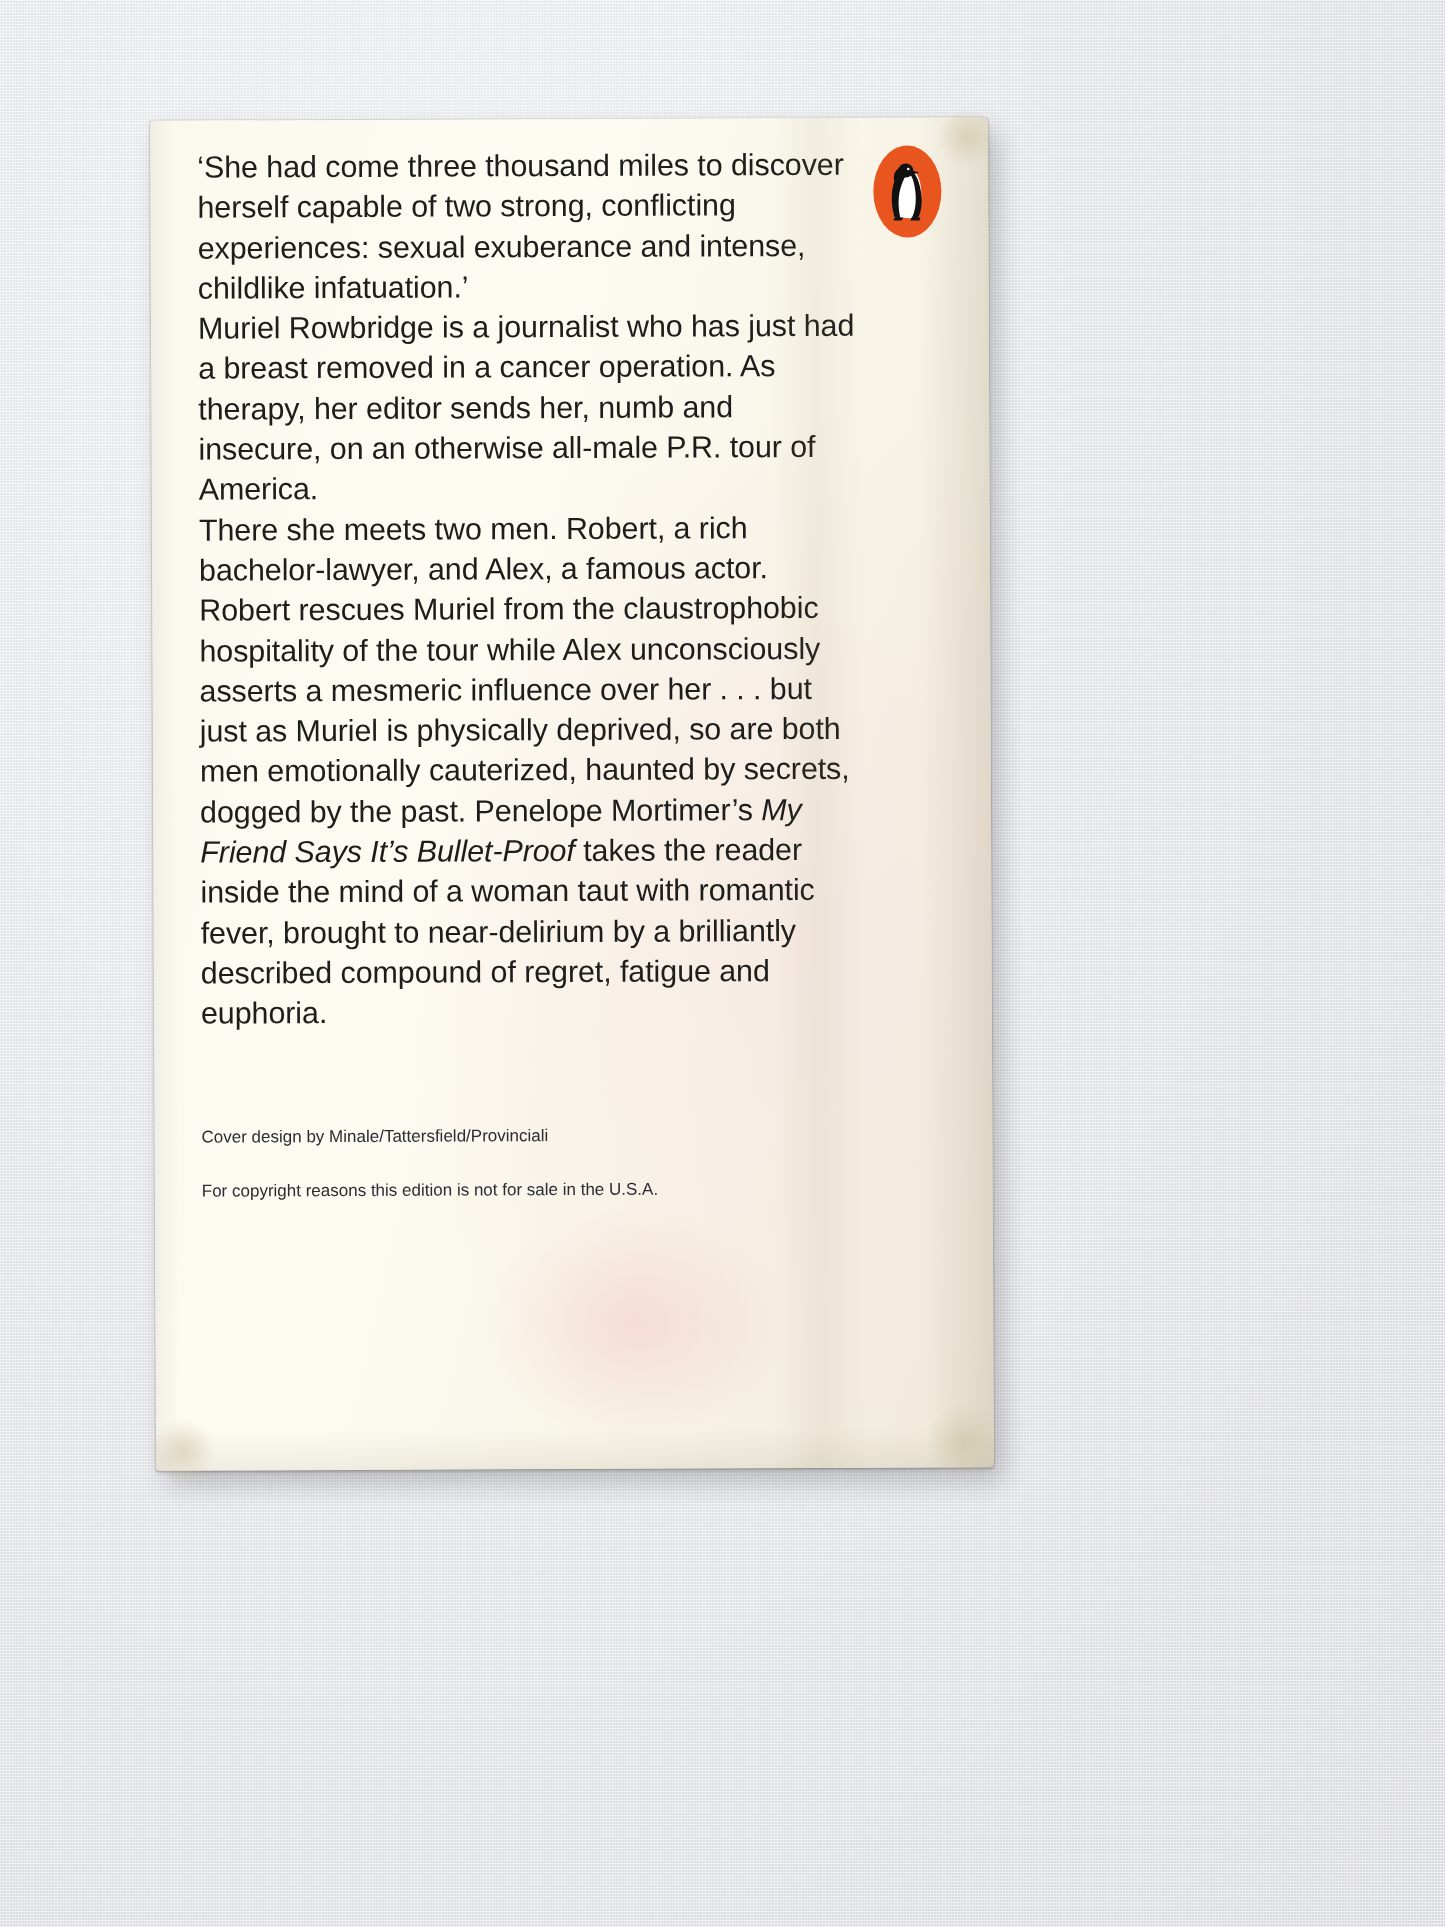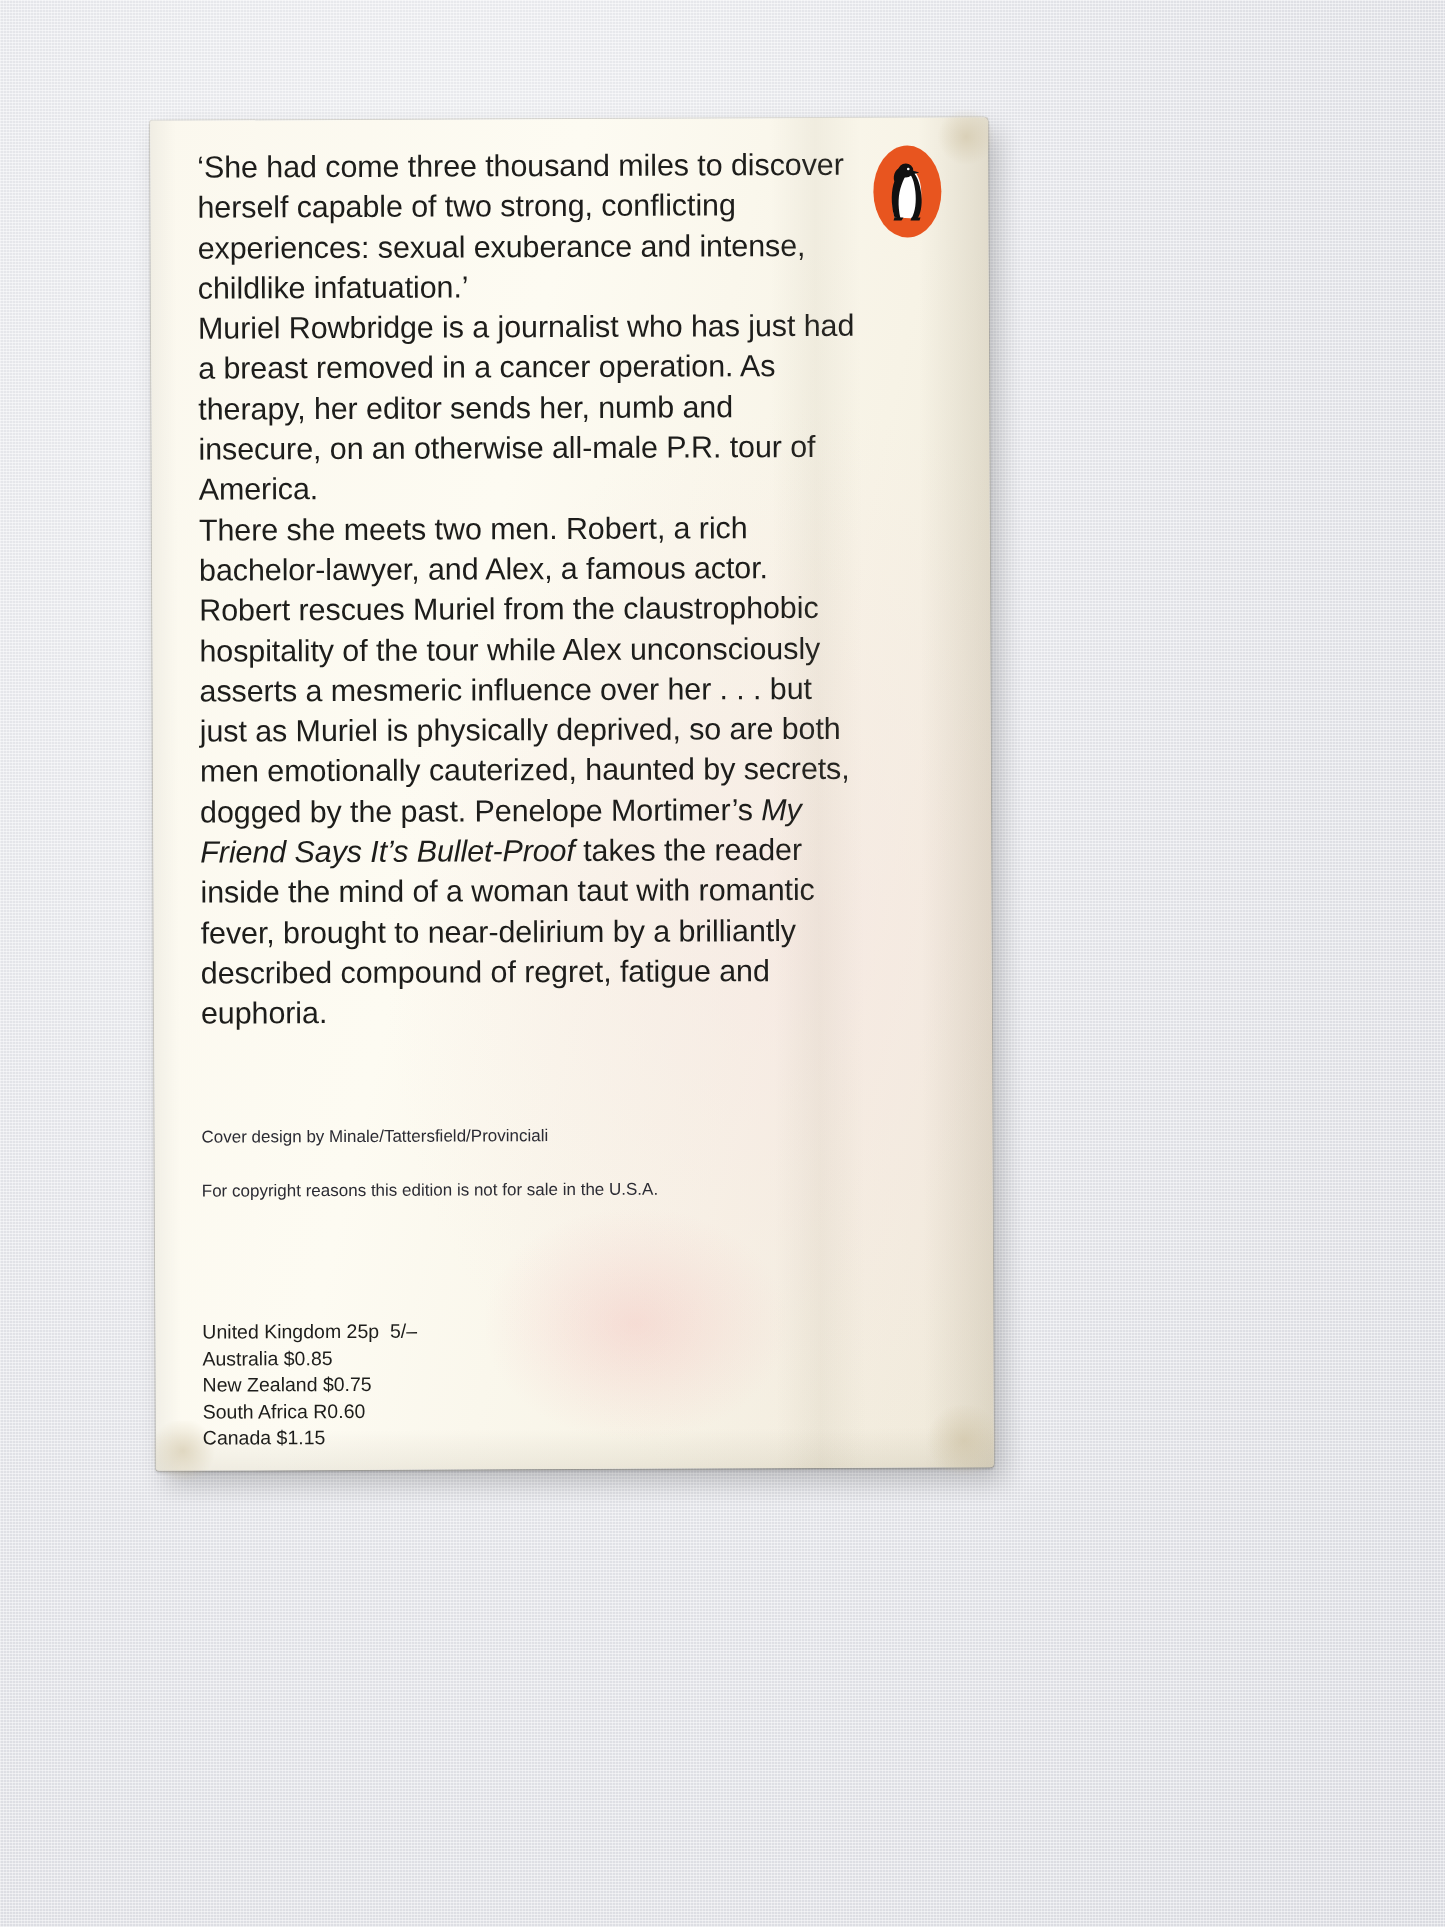--- a/index.html
+++ b/index.html
@@ -173,21 +173,14 @@
 
   <div class="blurb">
     <p>‘She had come three thousand miles to discover herself capable of two strong, conflicting experiences: sexual exuberance and intense, childlike infatuation.’</p>
     <p>Muriel Rowbridge is a journalist who has just had a breast removed in a cancer operation. As therapy, her editor sends her, numb and insecure, on an otherwise all-male P.R. tour of America.</p>
     <p><span>There she meets two men. Robert, a rich bachelor-lawyer, and Alex, a famous actor. Robert rescues Muriel from the claustrophobic hospitality of the tour while Alex unconsciously asserts a mesmeric influence over her . . . but just as Muriel is physically deprived, so are both men emotionally cauterized, haunted by secrets, dogged by the past. Penelope Mortimer’s </span><em>My Friend Says It’s Bullet-Proof</em><span> takes the reader inside the mind of a woman taut with romantic fever, brought to near-delirium by a brilliantly described compound of regret, fatigue and euphoria.</span></p>
   </div>
 
   <div class="credit" id="credit-design">Cover design by Minale/Tattersfield/Provinciali</div>
   <div class="credit" id="credit-usa">For copyright reasons this edition is not for sale in the U.S.A.</div>
 
-  <div class="prices">
-    <div>United Kingdom 25p  5/–</div>
-    <div>Australia $0.85</div>
-    <div>New Zealand $0.75</div>
-    <div>South Africa R0.60</div>
-    <div>Canada $1.15</div>
-  </div>
 
 </div>
 
 </body></html>

